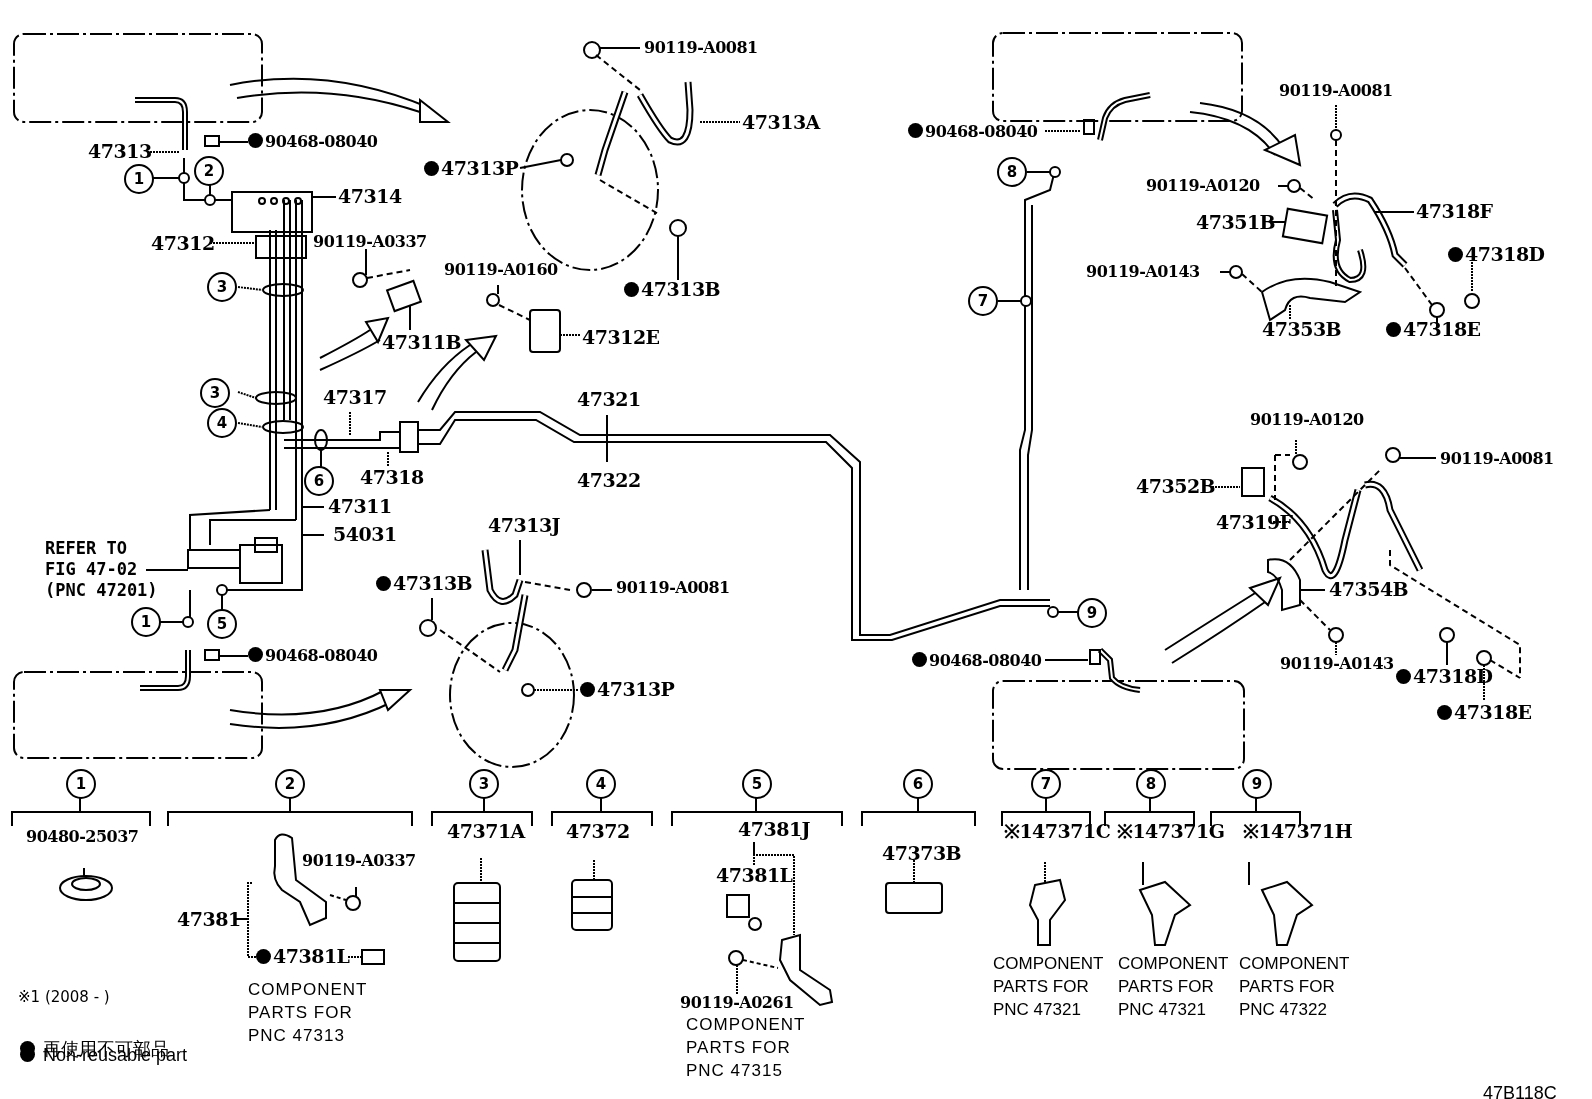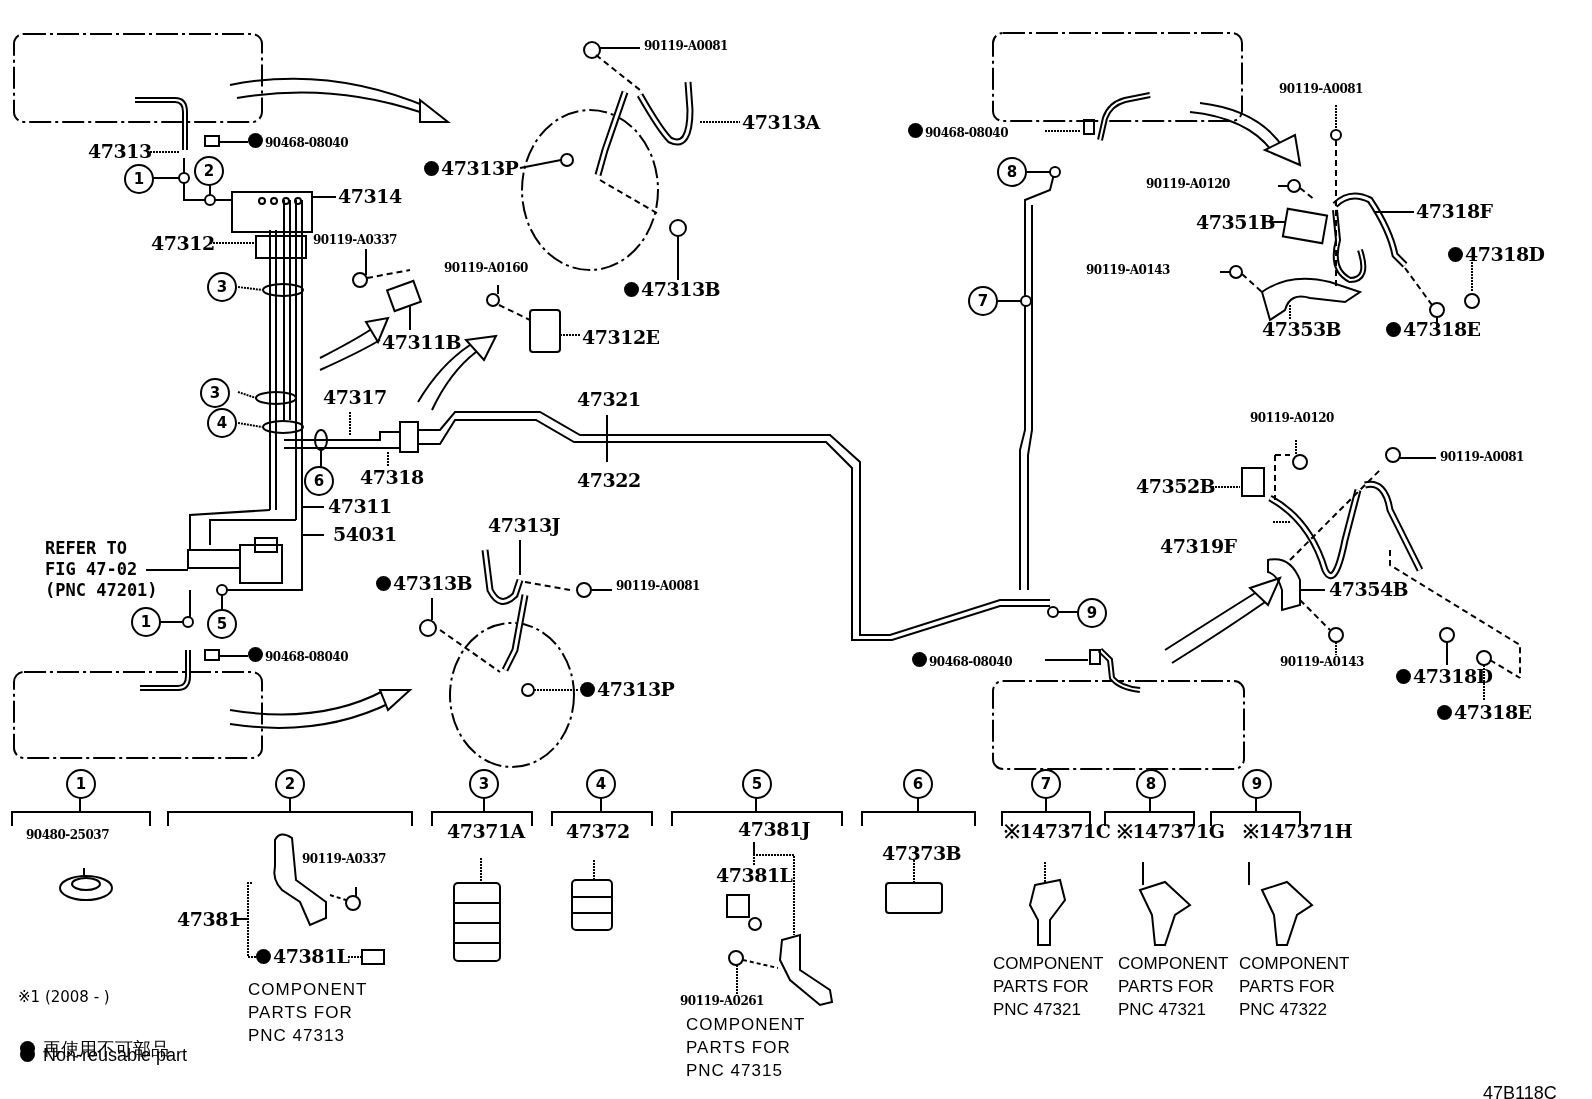--- a/index.html
+++ b/index.html
@@ -1,19 +1,19 @@
 <!DOCTYPE html>
 <html><head>
 <meta charset="utf-8">
 <style>
   html,body{margin:0;padding:0;background:#fff;}
   body{width:1592px;height:1099px;position:relative;overflow:hidden;font-family:"DejaVu Serif",serif;color:#000;}
   svg#dia{position:absolute;left:0;top:0;width:1592px;height:1099px;}
   .lbl{position:absolute;font-family:"DejaVu Serif","Liberation Serif",serif;font-weight:bold;font-size:19px;letter-spacing:-0.5px;white-space:nowrap;line-height:1;}
-  .lbl.sm{font-size:12px;}
+  .lbl.sm{font-size:16px;}
   .lbl .dot{display:inline-block;width:15px;height:15px;border-radius:50%;background:#000;margin-right:2px;vertical-align:-1px;}
   .circ{position:absolute;width:26px;height:26px;border:2px solid #000;border-radius:50%;background:#fff;font-family:"DejaVu Sans",sans-serif;font-size:15px;font-weight:bold;text-align:center;line-height:26px;box-sizing:content-box;}
   .note{position:absolute;font-family:"Liberation Sans",sans-serif;font-size:17px;letter-spacing:1px;line-height:23px;white-space:pre;}
   .legend{position:absolute;font-family:"Liberation Sans",sans-serif;font-size:18px;white-space:nowrap;}
   .legend .dot{display:inline-block;width:15px;height:15px;border-radius:50%;background:#000;margin-right:8px;vertical-align:-1px;}
   .figid{position:absolute;font-family:"Liberation Sans",sans-serif;font-size:18px;}
   .refer{position:absolute;font-family:"DejaVu Sans Mono",monospace;font-weight:bold;font-size:17px;line-height:21px;white-space:pre;}
 </style>
 </head>
 <body>
@@ -341,21 +341,21 @@
 <div class="lbl" style="left:1196px;top:213px;">47351B</div>
 <div class="lbl" style="left:1416px;top:202px;text-align:right;">47318F</div>
 <div class="lbl sm" style="left:1086px;top:264px;">90119-A0143</div>
 <div class="lbl" style="left:1448px;top:245px;"><span class="dot"></span><span>47318D</span></div>
 <div class="lbl" style="left:1262px;top:320px;">47353B</div>
 <div class="lbl" style="left:1386px;top:320px;"><span class="dot"></span><span>47318E</span></div>
 
 <div class="lbl sm" style="left:1250px;top:412px;">90119-A0120</div>
 <div class="lbl sm" style="left:1440px;top:451px;">90119-A0081</div>
 <div class="lbl" style="left:1136px;top:477px;">47352B</div>
-<div class="lbl" style="left:1160px;top:513px;margin-top:24px;">47319F</div>
+<div class="lbl" style="left:1216px;top:513px;">47319F</div>
 <div class="lbl" style="left:1329px;top:580px;">47354B</div>
 <div class="lbl sm" style="left:1280px;top:656px;">90119-A0143</div>
 <div class="lbl" style="left:1396px;top:667px;"><span class="dot"></span><span>47318D</span></div>
 <div class="lbl" style="left:1437px;top:703px;"><span class="dot"></span><span>47318E</span></div>
 <div class="lbl sm" style="left:912px;top:652px;"><span class="dot"></span><span>90468-08040</span></div>
 
 <div class="circ" style="left:66px;top:769px;">1</div>
 <div class="circ" style="left:275px;top:769px;">2</div>
 <div class="circ" style="left:469px;top:769px;">3</div>
 <div class="circ" style="left:586px;top:769px;">4</div>

